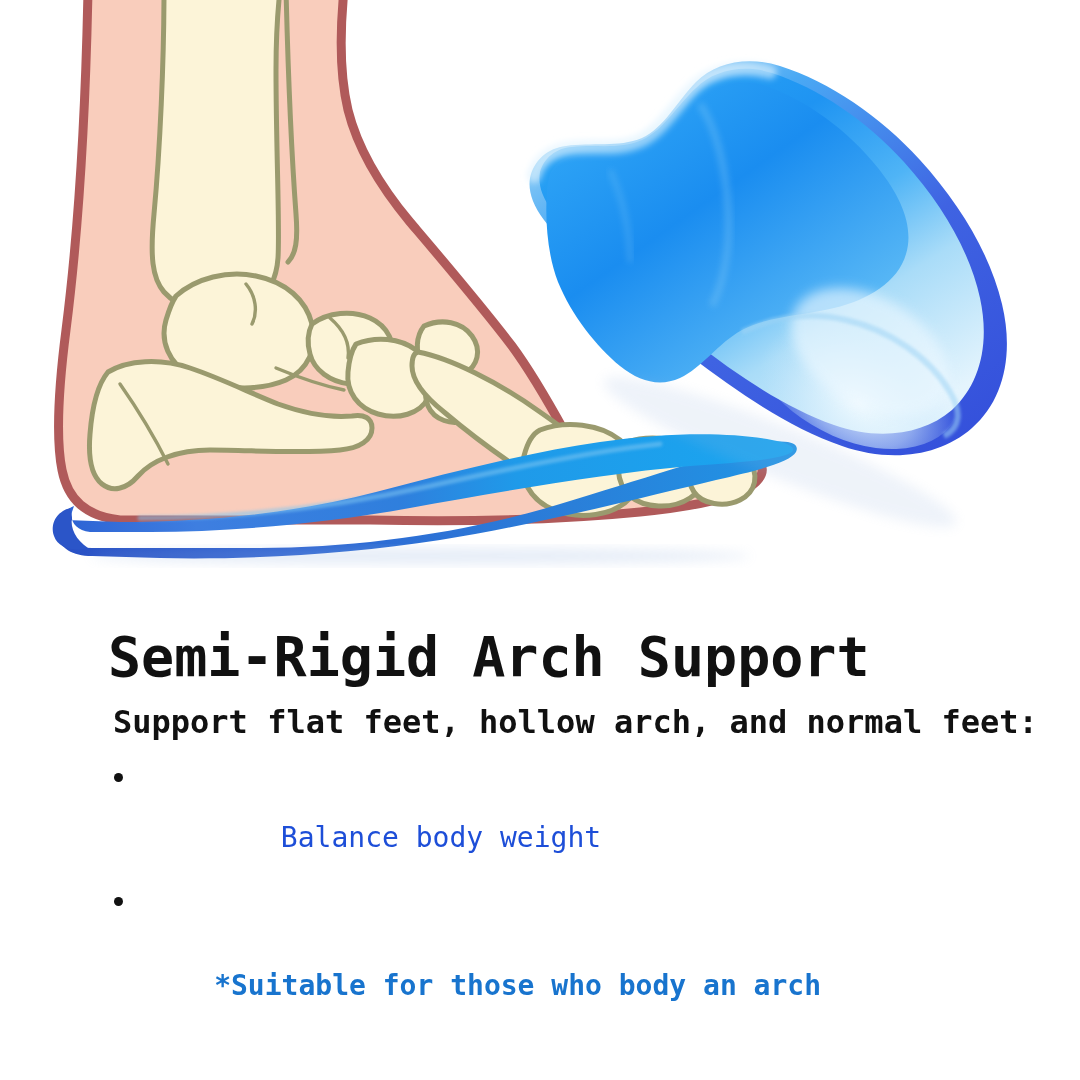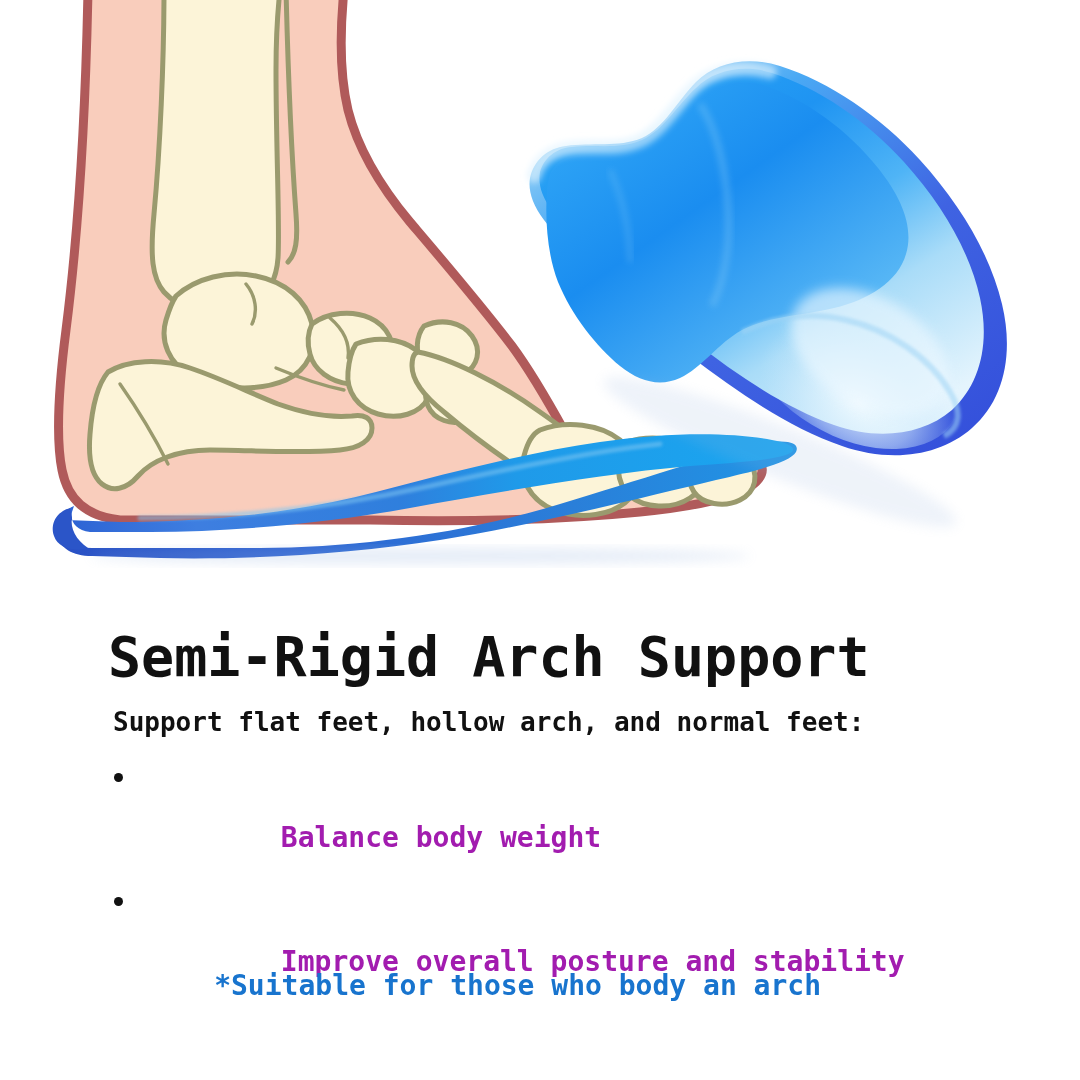--- a/index.html
+++ b/index.html
@@ -54,41 +54,41 @@
     color: #111111;
     white-space: pre;
   }
 
   .subtitle {
     position: absolute;
     left: 113px;
     top: 105px;
     font-family: "DejaVu Sans Mono", monospace;
     font-weight: bold;
-    font-size: 26px;
+    font-size: 32px;
     line-height: 34px;
     color: #111111;
     white-space: pre;
   }
 
   .bullets {
     position: absolute;
     left: 113px;
     top: 160px;
     margin: 0;
     padding: 0;
     list-style: none;
   }
   .bullets li {
     position: relative;
     font-family: "DejaVu Sans Mono", monospace;
-    font-weight: bold;
+    font-weight: normal;
     font-size: 28px;
     line-height: 31px;
-    color: #a21caf;
+    color: #1d4ed8;
     padding-left: 33px;
     white-space: pre;
   }
   .bullets li .dot {
     position: absolute;
     left: 1px;
     top: 13px;
     width: 9px;
     height: 9px;
     border-radius: 50%;
@@ -392,21 +392,20 @@
 
     <div class="subtitle">Support flat feet, hollow arch, and normal feet:</div>
 
     <ul class="bullets">
       <li>
         <span class="dot"></span>
         <span>Balance body weight</span>
       </li>
       <li>
         <span class="dot"></span>
-        <span>Improve overall posture and stability</span>
       </li>
     </ul>
 
     <div class="footnote">
       <span class="fn-line1">*Suitable for those who body an arch</span>
     </div>
 
   </div>
 </div>
 

